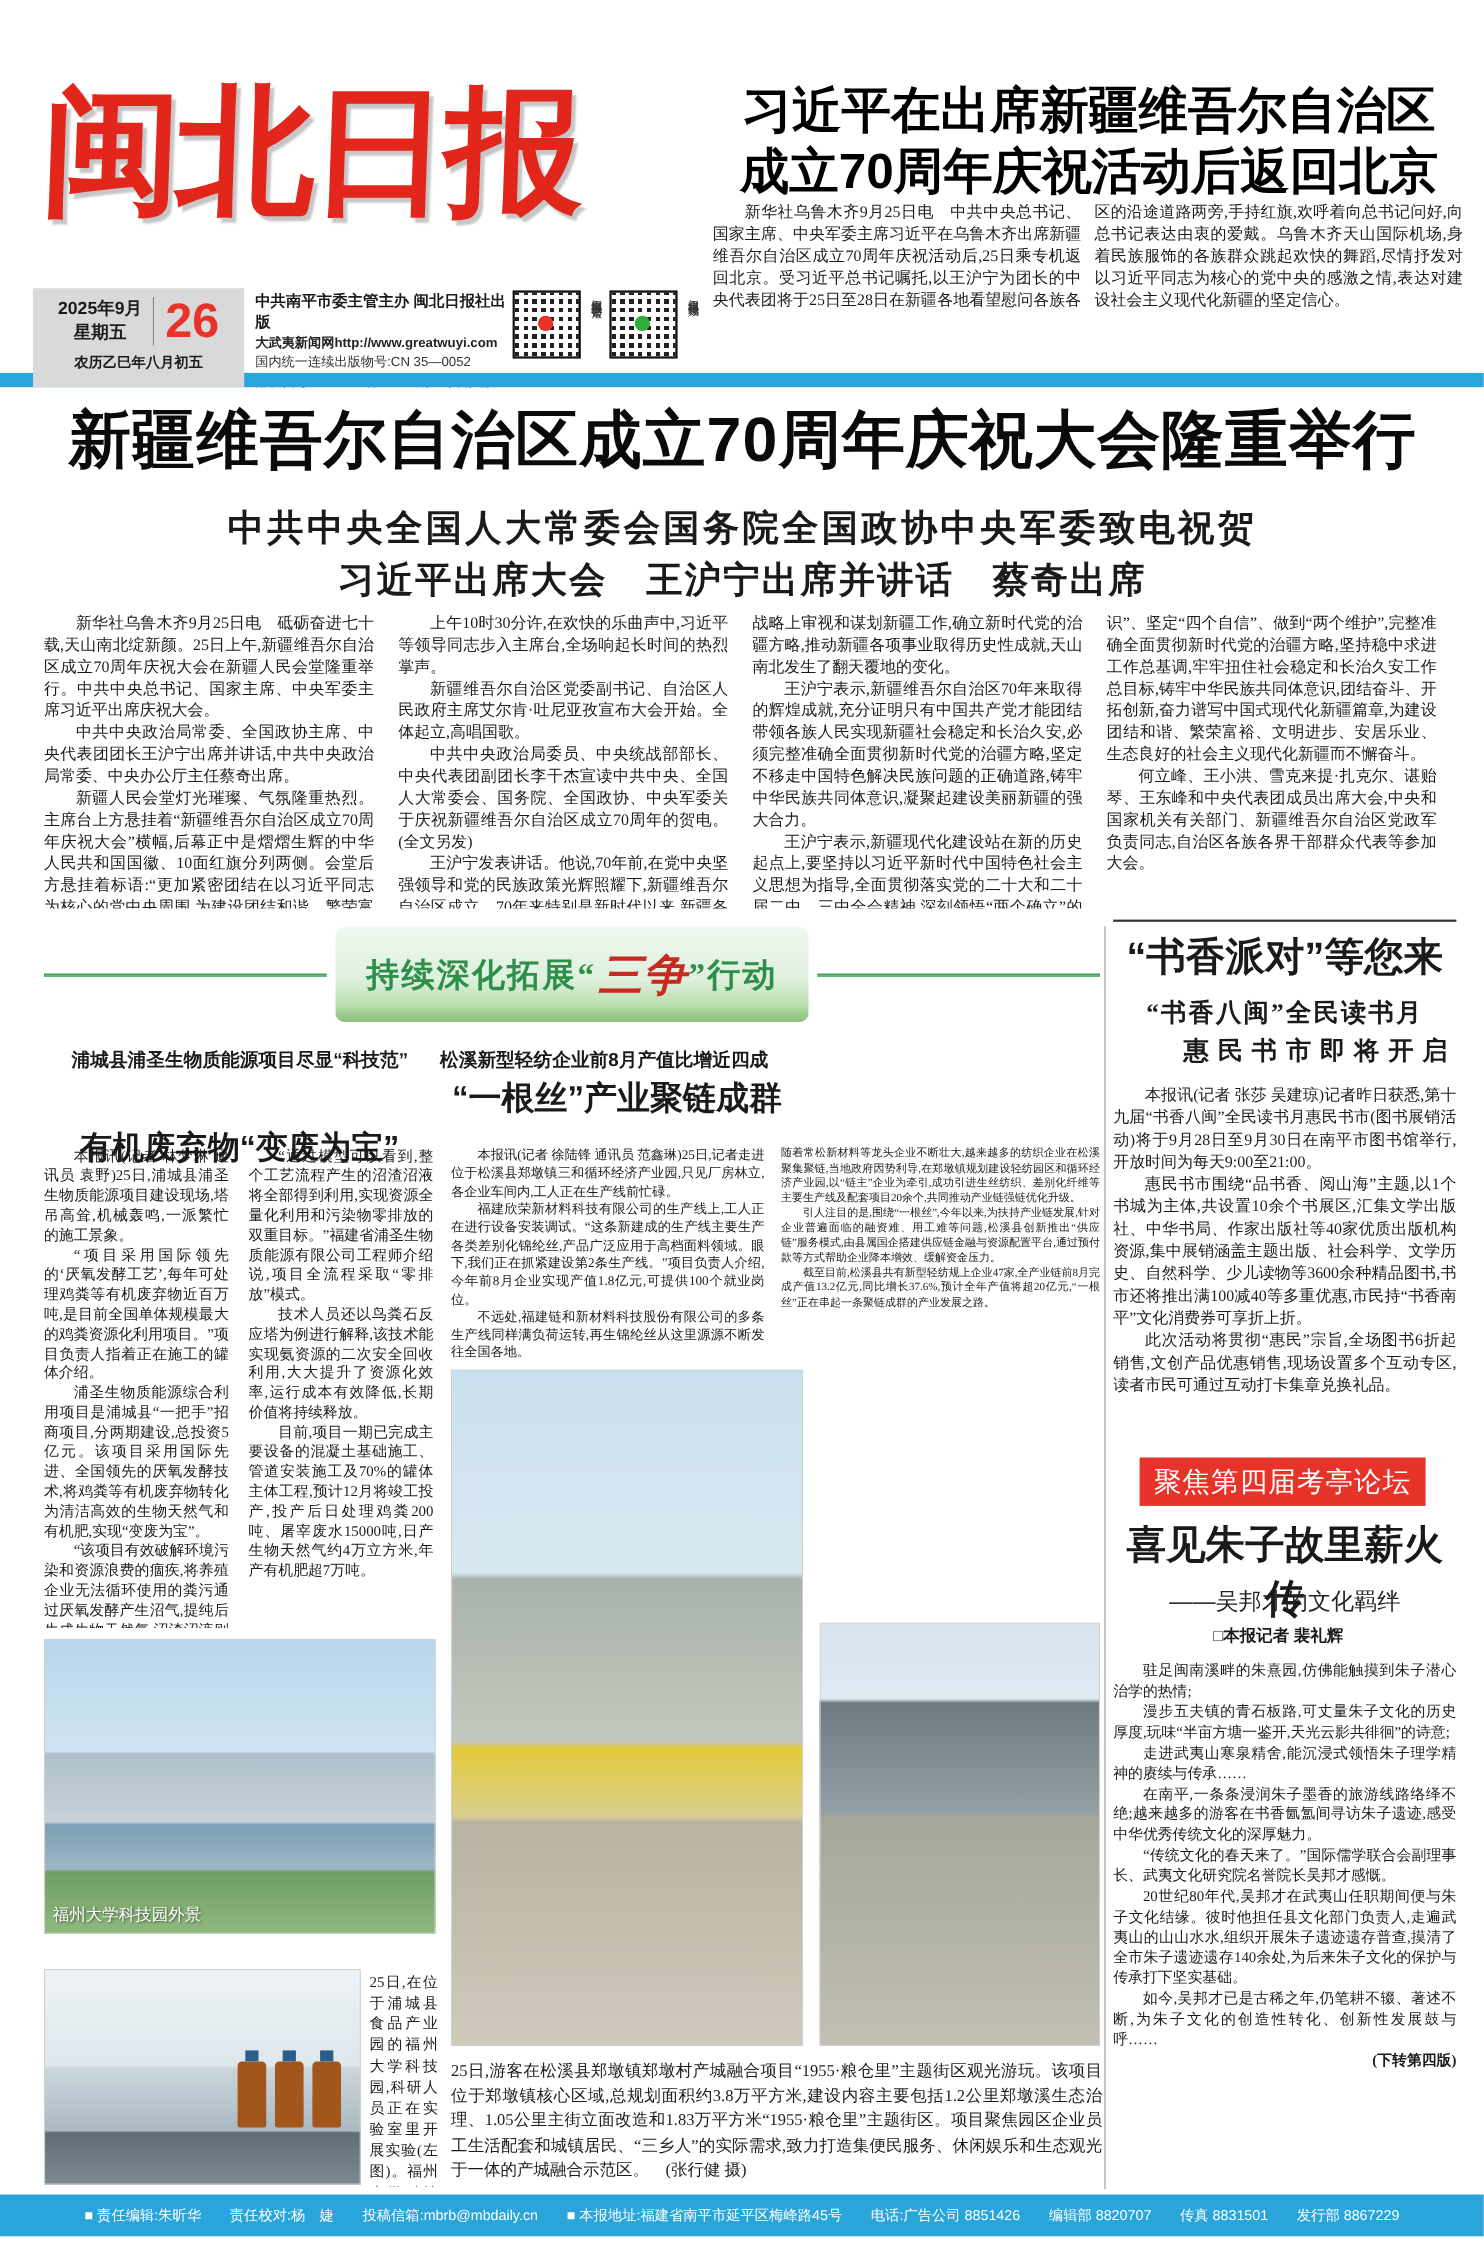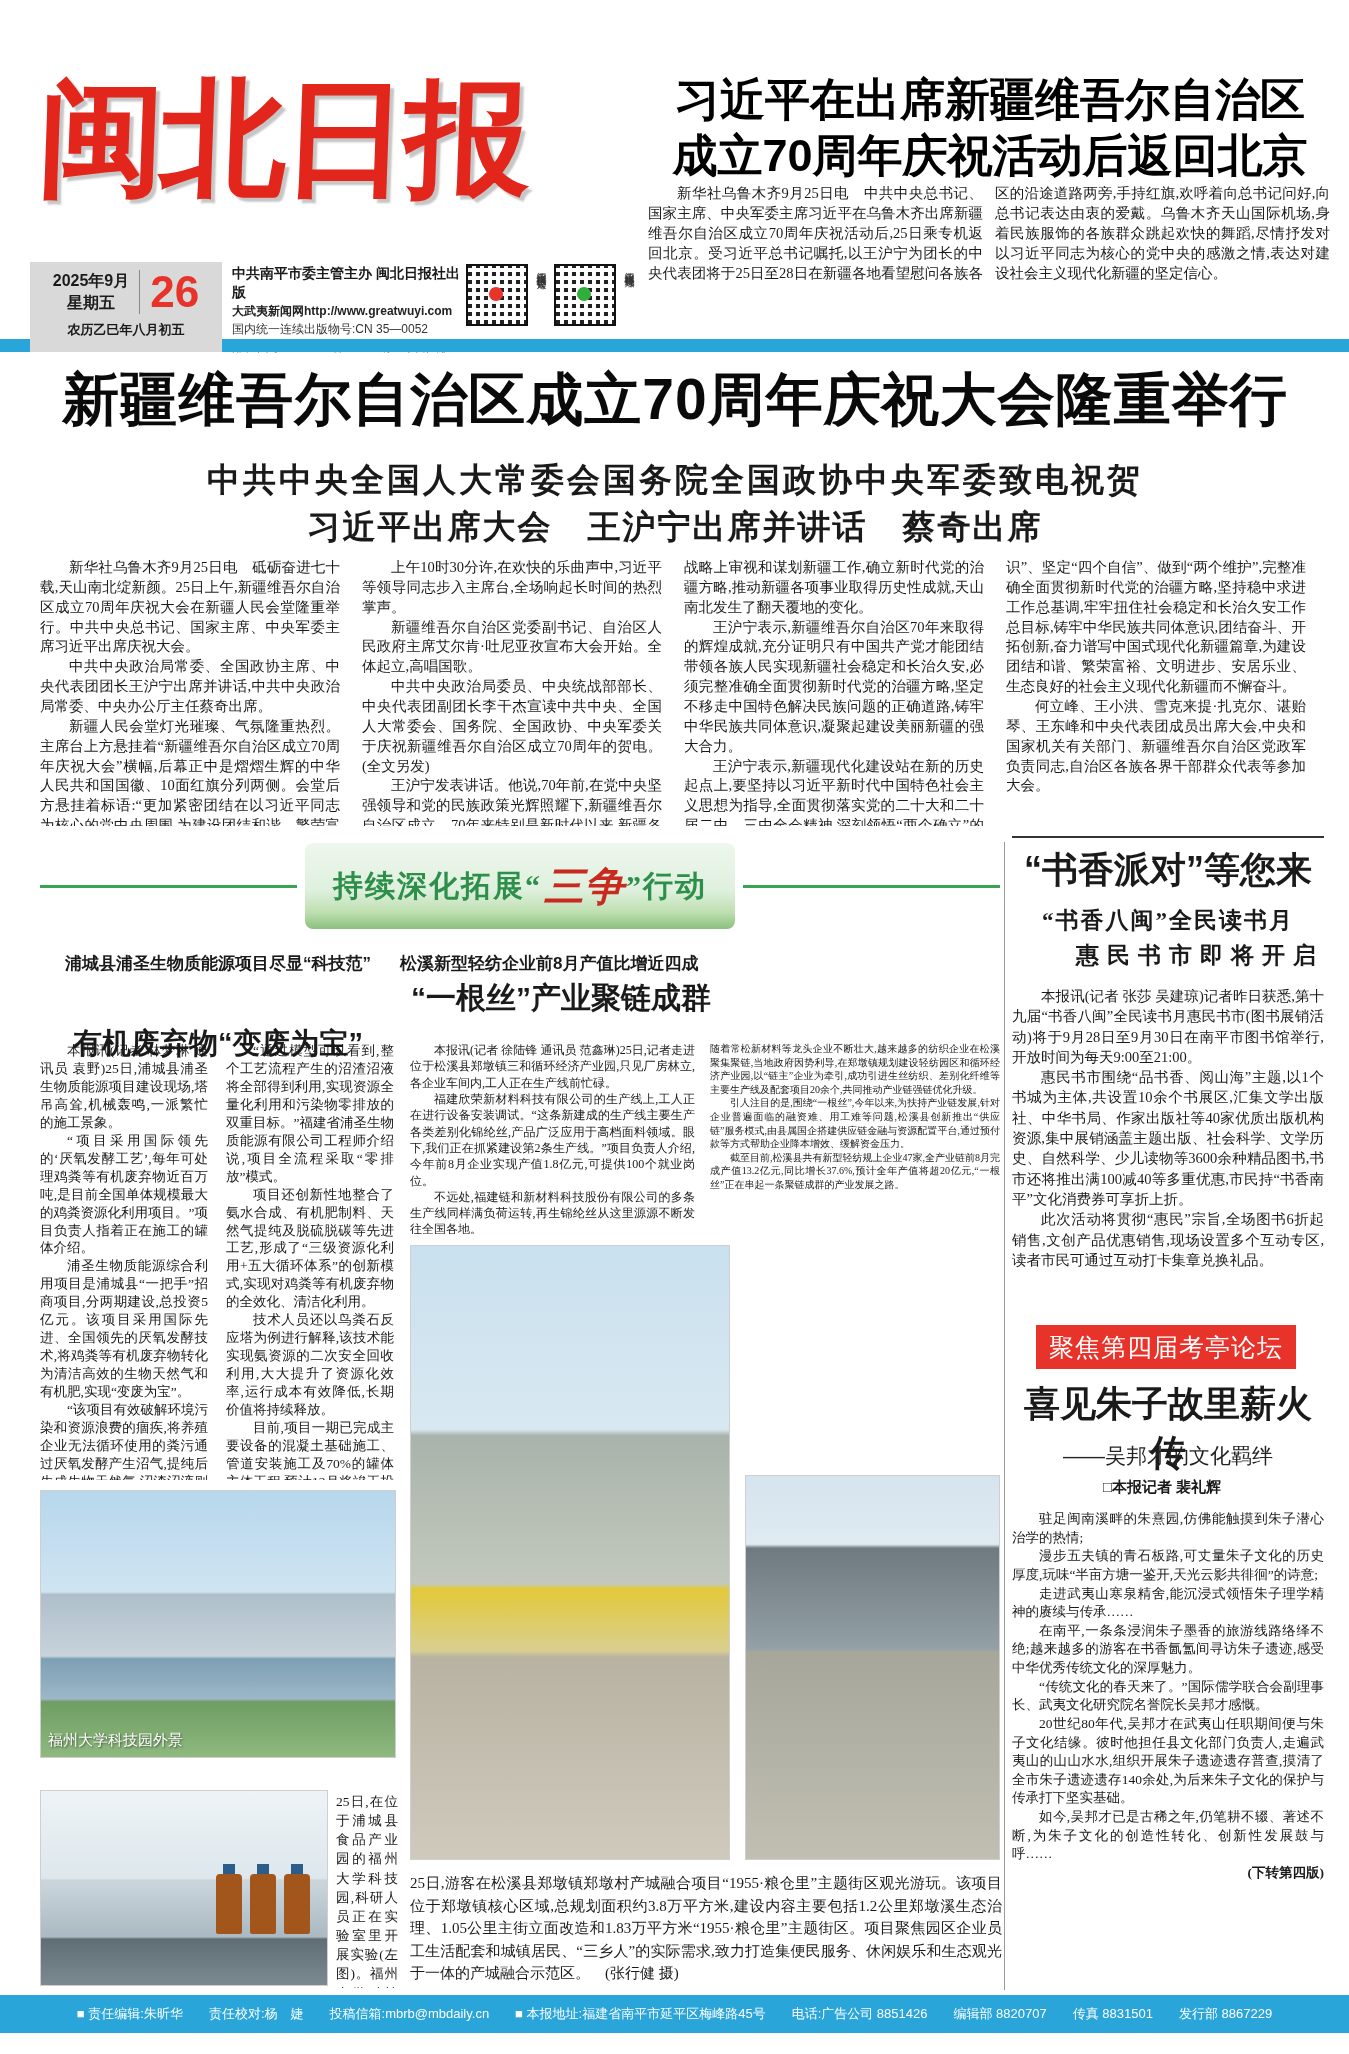--- a/index.html
+++ b/index.html
@@ -198,21 +198,20 @@
   <div id="pc-hl" class="abs hei">有机废弃物“变废为宝”</div>
   <div id="pccol1" class="abs pccol clip">
     <p class="bp">本报讯(记者 林梦琳 通讯员 袁野)25日,浦城县浦圣生物质能源项目建设现场,塔吊高耸,机械轰鸣,一派繁忙的施工景象。</p>
     <p class="bp">“项目采用国际领先的‘厌氧发酵工艺’,每年可处理鸡粪等有机废弃物近百万吨,是目前全国单体规模最大的鸡粪资源化利用项目。”项目负责人指着正在施工的罐体介绍。</p>
     <p class="bp">浦圣生物质能源综合利用项目是浦城县“一把手”招商项目,分两期建设,总投资5亿元。该项目采用国际先进、全国领先的厌氧发酵技术,将鸡粪等有机废弃物转化为清洁高效的生物天然气和有机肥,实现“变废为宝”。</p>
     <p class="bp">“该项目有效破解环境污染和资源浪费的痼疾,将养殖企业无法循环使用的粪污通过厌氧发酵产生沼气,提纯后生成生物天然气,沼渣沼液则加工成有机肥还田,构建起循环农业体系,既能大幅减轻环境压力、还能强化区域能源供给保障,同步实现生态保护与经济发展的双重利好。</p>
 
   </div>
   <div id="pccol2" class="abs pccol clip">
     <p class="bp">“通过模型可以看到,整个工艺流程产生的沼渣沼液将全部得到利用,实现资源全量化利用和污染物零排放的双重目标。”福建省浦圣生物质能源有限公司工程师介绍说,项目全流程采取“零排放”模式。</p>
-    <p class="bp">项目还创新性地整合了氨水合成、有机肥制料、天然气提纯及脱硫脱碳等先进工艺,形成了“三级资源化利用+五大循环体系”的创新模式,实现对鸡粪等有机废弃物的全效化、清洁化利用。</p>
     <p class="bp">技术人员还以鸟粪石反应塔为例进行解释,该技术能实现氨资源的二次安全回收利用,大大提升了资源化效率,运行成本有效降低,长期价值将持续释放。</p>
     <p class="bp">目前,项目一期已完成主要设备的混凝土基础施工、管道安装施工及70%的罐体主体工程,预计12月将竣工投产,投产后日处理鸡粪200吨、屠宰废水15000吨,日产生物天然气约4万立方米,年产有机肥超7万吨。</p>
   </div>
 
   <div id="sx-kicker" class="abs hei">松溪新型轻纺企业前8月产值比增近四成</div>
   <div id="sx-hl" class="abs hei">“一根丝”产业聚链成群</div>
   <div id="sxcol1" class="abs clip">
     <p class="bp">本报讯(记者 徐陆锋 通讯员 范鑫琳)25日,记者走进位于松溪县郑墩镇三和循环经济产业园,只见厂房林立,各企业车间内,工人正在生产线前忙碌。</p>
     <p class="bp">福建欣荣新材料科技有限公司的生产线上,工人正在进行设备安装调试。“这条新建成的生产线主要生产各类差别化锦纶丝,产品广泛应用于高档面料领域。眼下,我们正在抓紧建设第2条生产线。”项目负责人介绍,今年前8月企业实现产值1.8亿元,可提供100个就业岗位。</p>
     <p class="bp">不远处,福建链和新材料科技股份有限公司的多条生产线同样满负荷运转,再生锦纶丝从这里源源不断发往全国各地。</p>

